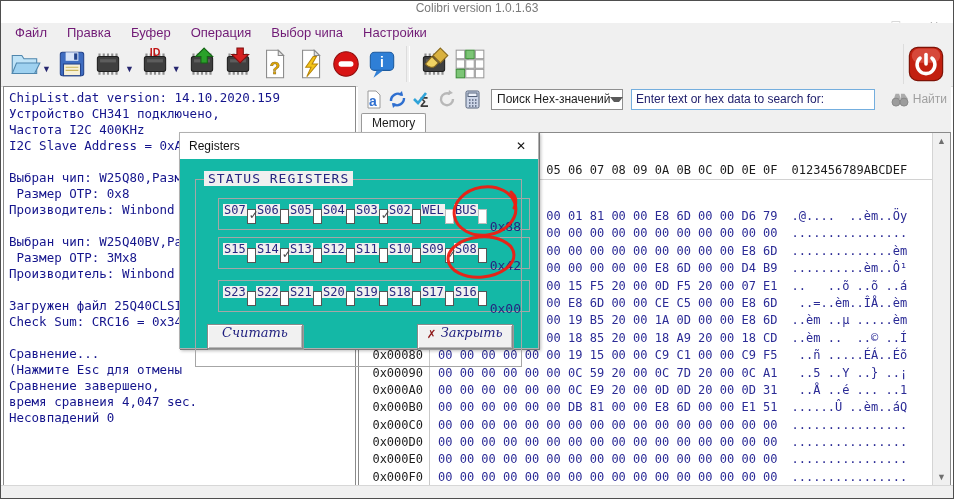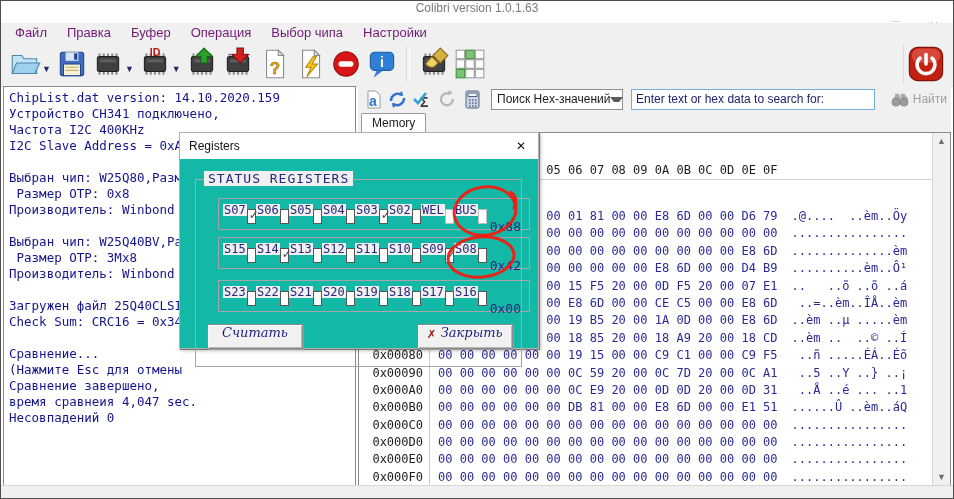--- a/index.html
+++ b/index.html
@@ -239,20 +239,21 @@
 
       <div class="tabrow">
         <span class="tab">Memory</span>
       </div>
 
       <div class="hexwrap">
         <div class="hexmain">
           <div class="hxr hdr">
             <span class="addr"></span>
             <span class="bytes">00 01 02 03 04 05 06 07 08 09 0A 0B 0C 0D 0E 0F</span>
+            <span class="asc">0123456789ABCDEF</span>
           </div>
           <div id="hexrows"><div class="hxr"><span class="addr">0x00000</span><span class="bytes">00 00 00 00 00 00 01 81 00 00 E8 6D 00 00 D6 79</span><span class="asc">.@....  ..èm..Öy</span></div><div class="hxr"><span class="addr">0x00010</span><span class="bytes">00 00 00 00 00 00 00 00 00 00 00 00 00 00 00 00</span><span class="asc">................</span></div><div class="hxr"><span class="addr">0x00020</span><span class="bytes">00 00 00 00 00 00 00 00 00 00 00 00 00 00 E8 6D</span><span class="asc">..............èm</span></div><div class="hxr"><span class="addr">0x00030</span><span class="bytes">00 00 00 00 00 00 00 00 00 00 E8 6D 00 00 D4 B9</span><span class="asc">..........èm..Ô¹</span></div><div class="hxr"><span class="addr">0x00040</span><span class="bytes">00 00 00 00 00 00 15 F5 20 00 0D F5 20 00 07 E1</span><span class="asc">..   ..õ ..õ ..á</span></div><div class="hxr"><span class="addr">0x00050</span><span class="bytes">00 00 00 00 00 00 E8 6D 00 00 CE C5 00 00 E8 6D</span><span class="asc"> ..=..èm..ÎÅ..èm</span></div><div class="hxr"><span class="addr">0x00060</span><span class="bytes">00 00 00 00 00 00 19 B5 20 00 1A 0D 00 00 E8 6D</span><span class="asc">..èm ..µ .....èm</span></div><div class="hxr"><span class="addr">0x00070</span><span class="bytes">00 00 00 00 00 00 18 85 20 00 18 A9 20 00 18 CD</span><span class="asc">..èm ..  ..© ..Í</span></div><div class="hxr"><span class="addr">0x00080</span><span class="bytes">00 00 00 00 00 00 19 15 00 00 C9 C1 00 00 C9 F5</span><span class="asc"> ..ñ .....ÉÁ..Éõ</span></div><div class="hxr"><span class="addr">0x00090</span><span class="bytes">00 00 00 00 00 00 0C 59 20 00 0C 7D 20 00 0C A1</span><span class="asc"> ..5 ..Y ..} ..¡</span></div><div class="hxr"><span class="addr">0x000A0</span><span class="bytes">00 00 00 00 00 00 0C E9 20 00 0D 0D 20 00 0D 31</span><span class="asc"> ..Å ..é ... ..1</span></div><div class="hxr"><span class="addr">0x000B0</span><span class="bytes">00 00 00 00 00 00 DB 81 00 00 E8 6D 00 00 E1 51</span><span class="asc">......Û ..èm..áQ</span></div><div class="hxr"><span class="addr">0x000C0</span><span class="bytes">00 00 00 00 00 00 00 00 00 00 00 00 00 00 00 00</span><span class="asc">................</span></div><div class="hxr"><span class="addr">0x000D0</span><span class="bytes">00 00 00 00 00 00 00 00 00 00 00 00 00 00 00 00</span><span class="asc">................</span></div><div class="hxr"><span class="addr">0x000E0</span><span class="bytes">00 00 00 00 00 00 00 00 00 00 00 00 00 00 00 00</span><span class="asc">................</span></div><div class="hxr"><span class="addr">0x000F0</span><span class="bytes">00 00 00 00 00 00 00 00 00 00 00 00 00 00 00 00</span><span class="asc">................</span></div></div>
         </div>
         <div class="vscroll">
           <span class="varrow">▲</span>
           <span class="varrow">▼</span>
         </div>
       </div>
     </div>
   </div>

